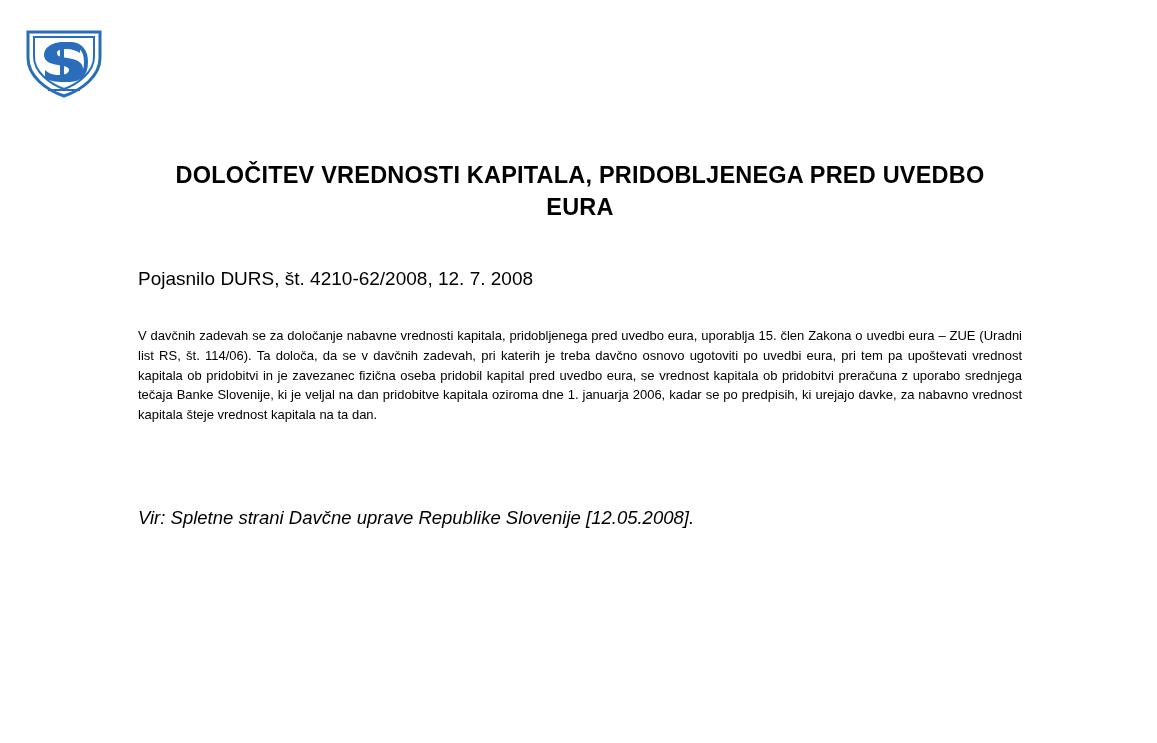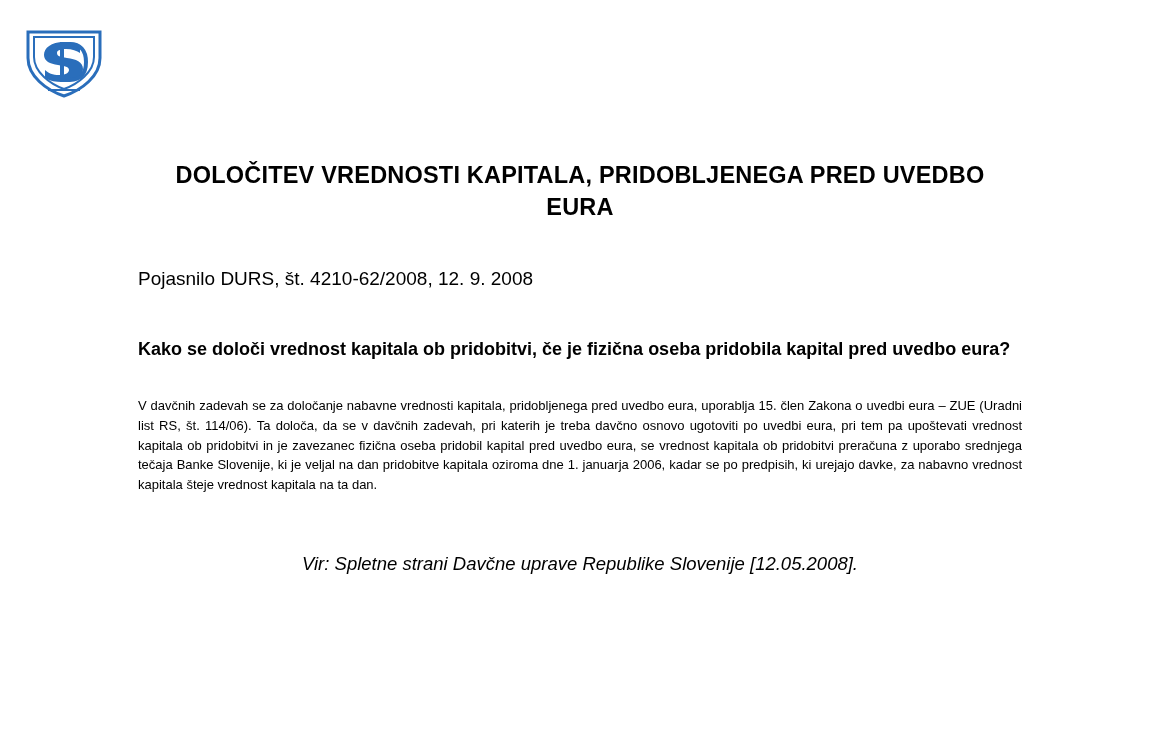--- a/index.html
+++ b/index.html
@@ -57,23 +57,22 @@
   }
   .body-par {
     font-size: 13px;
     margin-top: 34px;
     line-height: 1.52;
     text-align: justify;
   }
   .source {
     font-size: 18.5px;
     font-style: italic;
-    margin-top: 56px;
+    margin-top: 80px;
     line-height: 1.4;
-    text-align: center;
   }
 </style>
 </head>
 <body>
 
 <div class="page">
 
   <div class="logo">
     <svg viewBox="0 0 92 76" width="92" height="76" aria-hidden="true">
       <path d="M10 8 L82 8 L82 34 C82 52 64 66 46 72 C28 66 10 52 10 34 Z" fill="none" stroke="#2a6ebb" stroke-width="3"></path>
@@ -82,19 +81,18 @@
                C51 49 47 51 41 51 C35 51 30 49 27 46 L27 54 C32 57 38 58 44 58
                C57 58 65 53 65 45 C65 38 58 35 49 34 C42 33 39 32 39 29
                C39 26 43 25 48 25 C54 25 59 27 62 29 L62 21 C57 19 52 18 46 18 Z" fill="#2a6ebb"></path>
       <path d="M44 20 L44 56 L52 56 C62 56 68 50 68 38 C68 26 62 20 52 20 Z" fill="none" stroke="#2a6ebb" stroke-width="4"></path>
       <path d="M30 66 L62 66" stroke="#2a6ebb" stroke-width="2"></path>
     </svg>
   </div>
 
   <div class="content">
     <h1 class="doc-title">DOLOČITEV VREDNOSTI KAPITALA, PRIDOBLJENEGA PRED UVEDBO EURA</h1>
-    <p class="ref-line">Pojasnilo DURS, št. 4210-62/2008, 12. 9. 2008</p>
-    <p class="question">Kako se določi vrednost kapitala ob pridobitvi, če je fizična oseba pridobila kapital pred uvedbo eura?</p>
+    <p class="ref-line">Pojasnilo DURS, št. 4210-62/2008, 12. 7. 2008</p>
     <p class="body-par">V davčnih zadevah se za določanje nabavne vrednosti kapitala, pridobljenega pred uvedbo eura, uporablja 15. člen Zakona o uvedbi eura – ZUE (Uradni list RS, št. 114/06). Ta določa, da se v davčnih zadevah, pri katerih je treba davčno osnovo ugotoviti po uvedbi eura, pri tem pa upoštevati vrednost kapitala ob pridobitvi in je zavezanec fizična oseba pridobil kapital pred uvedbo eura, se vrednost kapitala ob pridobitvi preračuna z uporabo srednjega tečaja Banke Slovenije, ki je veljal na dan pridobitve kapitala oziroma dne 1. januarja 2006, kadar se po predpisih, ki urejajo davke, za nabavno vrednost kapitala šteje vrednost kapitala na ta dan.</p>
     <p class="source">Vir: Spletne strani Davčne uprave Republike Slovenije [12.05.2008].</p>
   </div>
 
 </div>
 
 </body></html>

